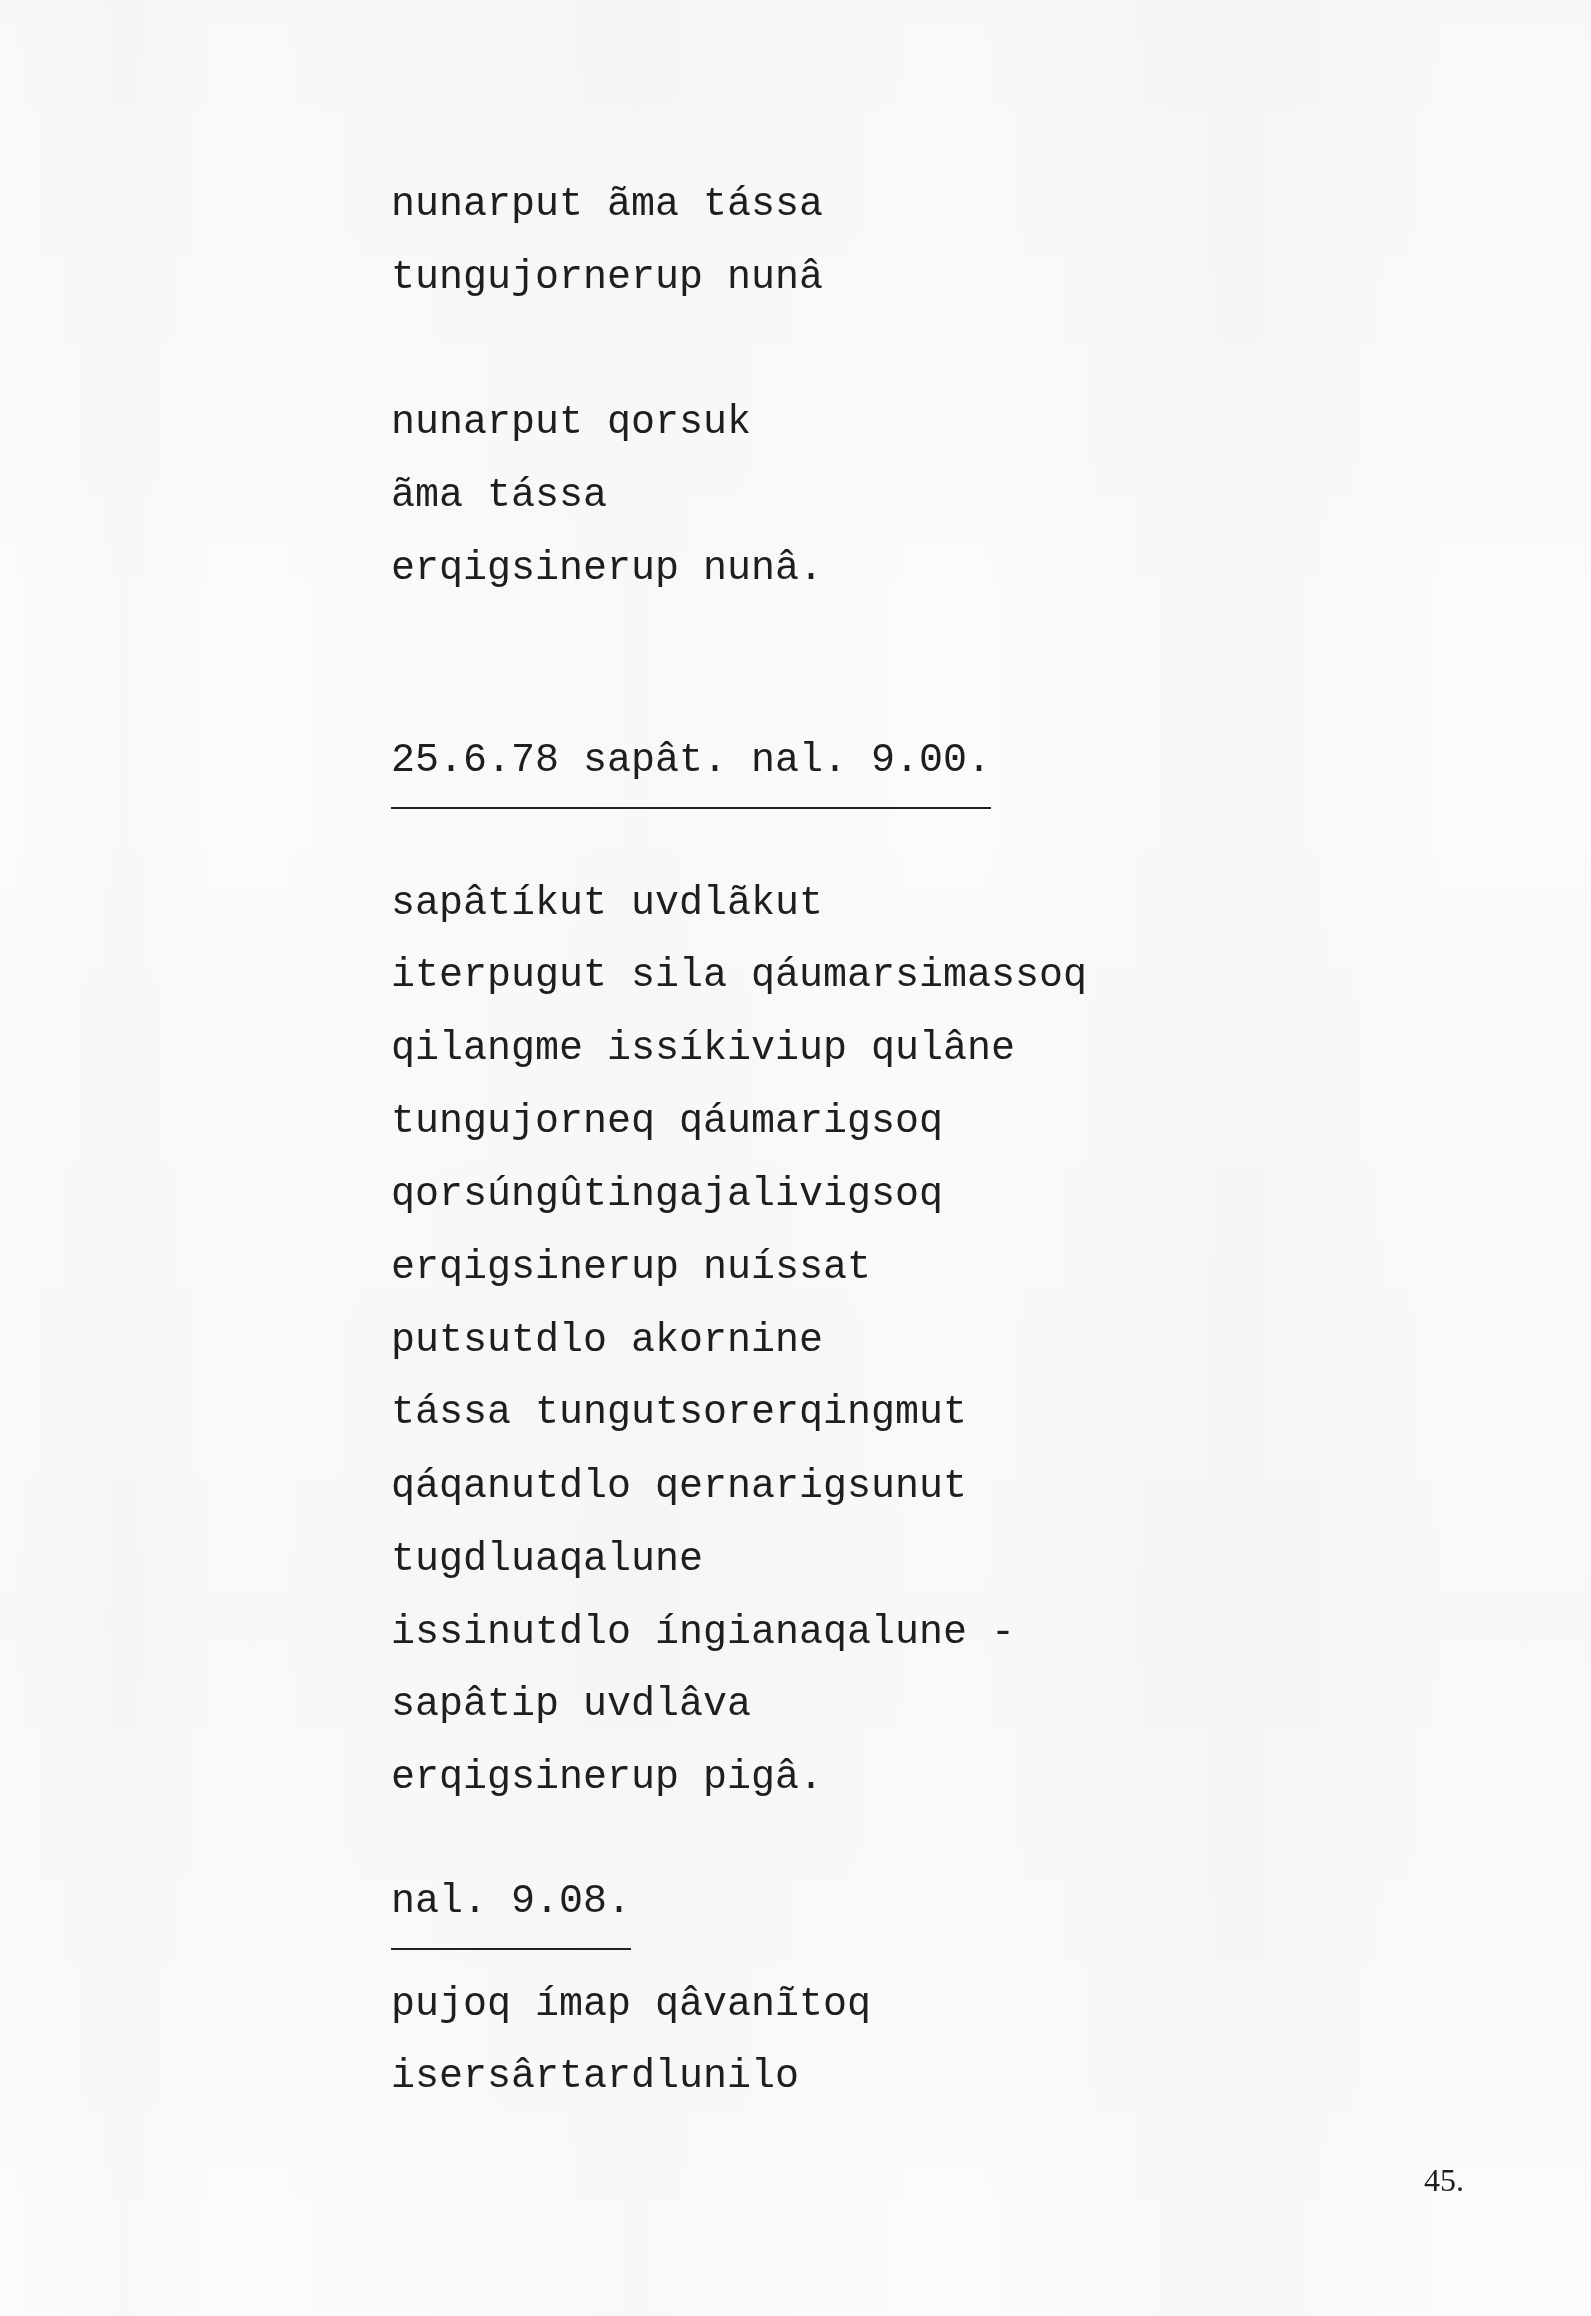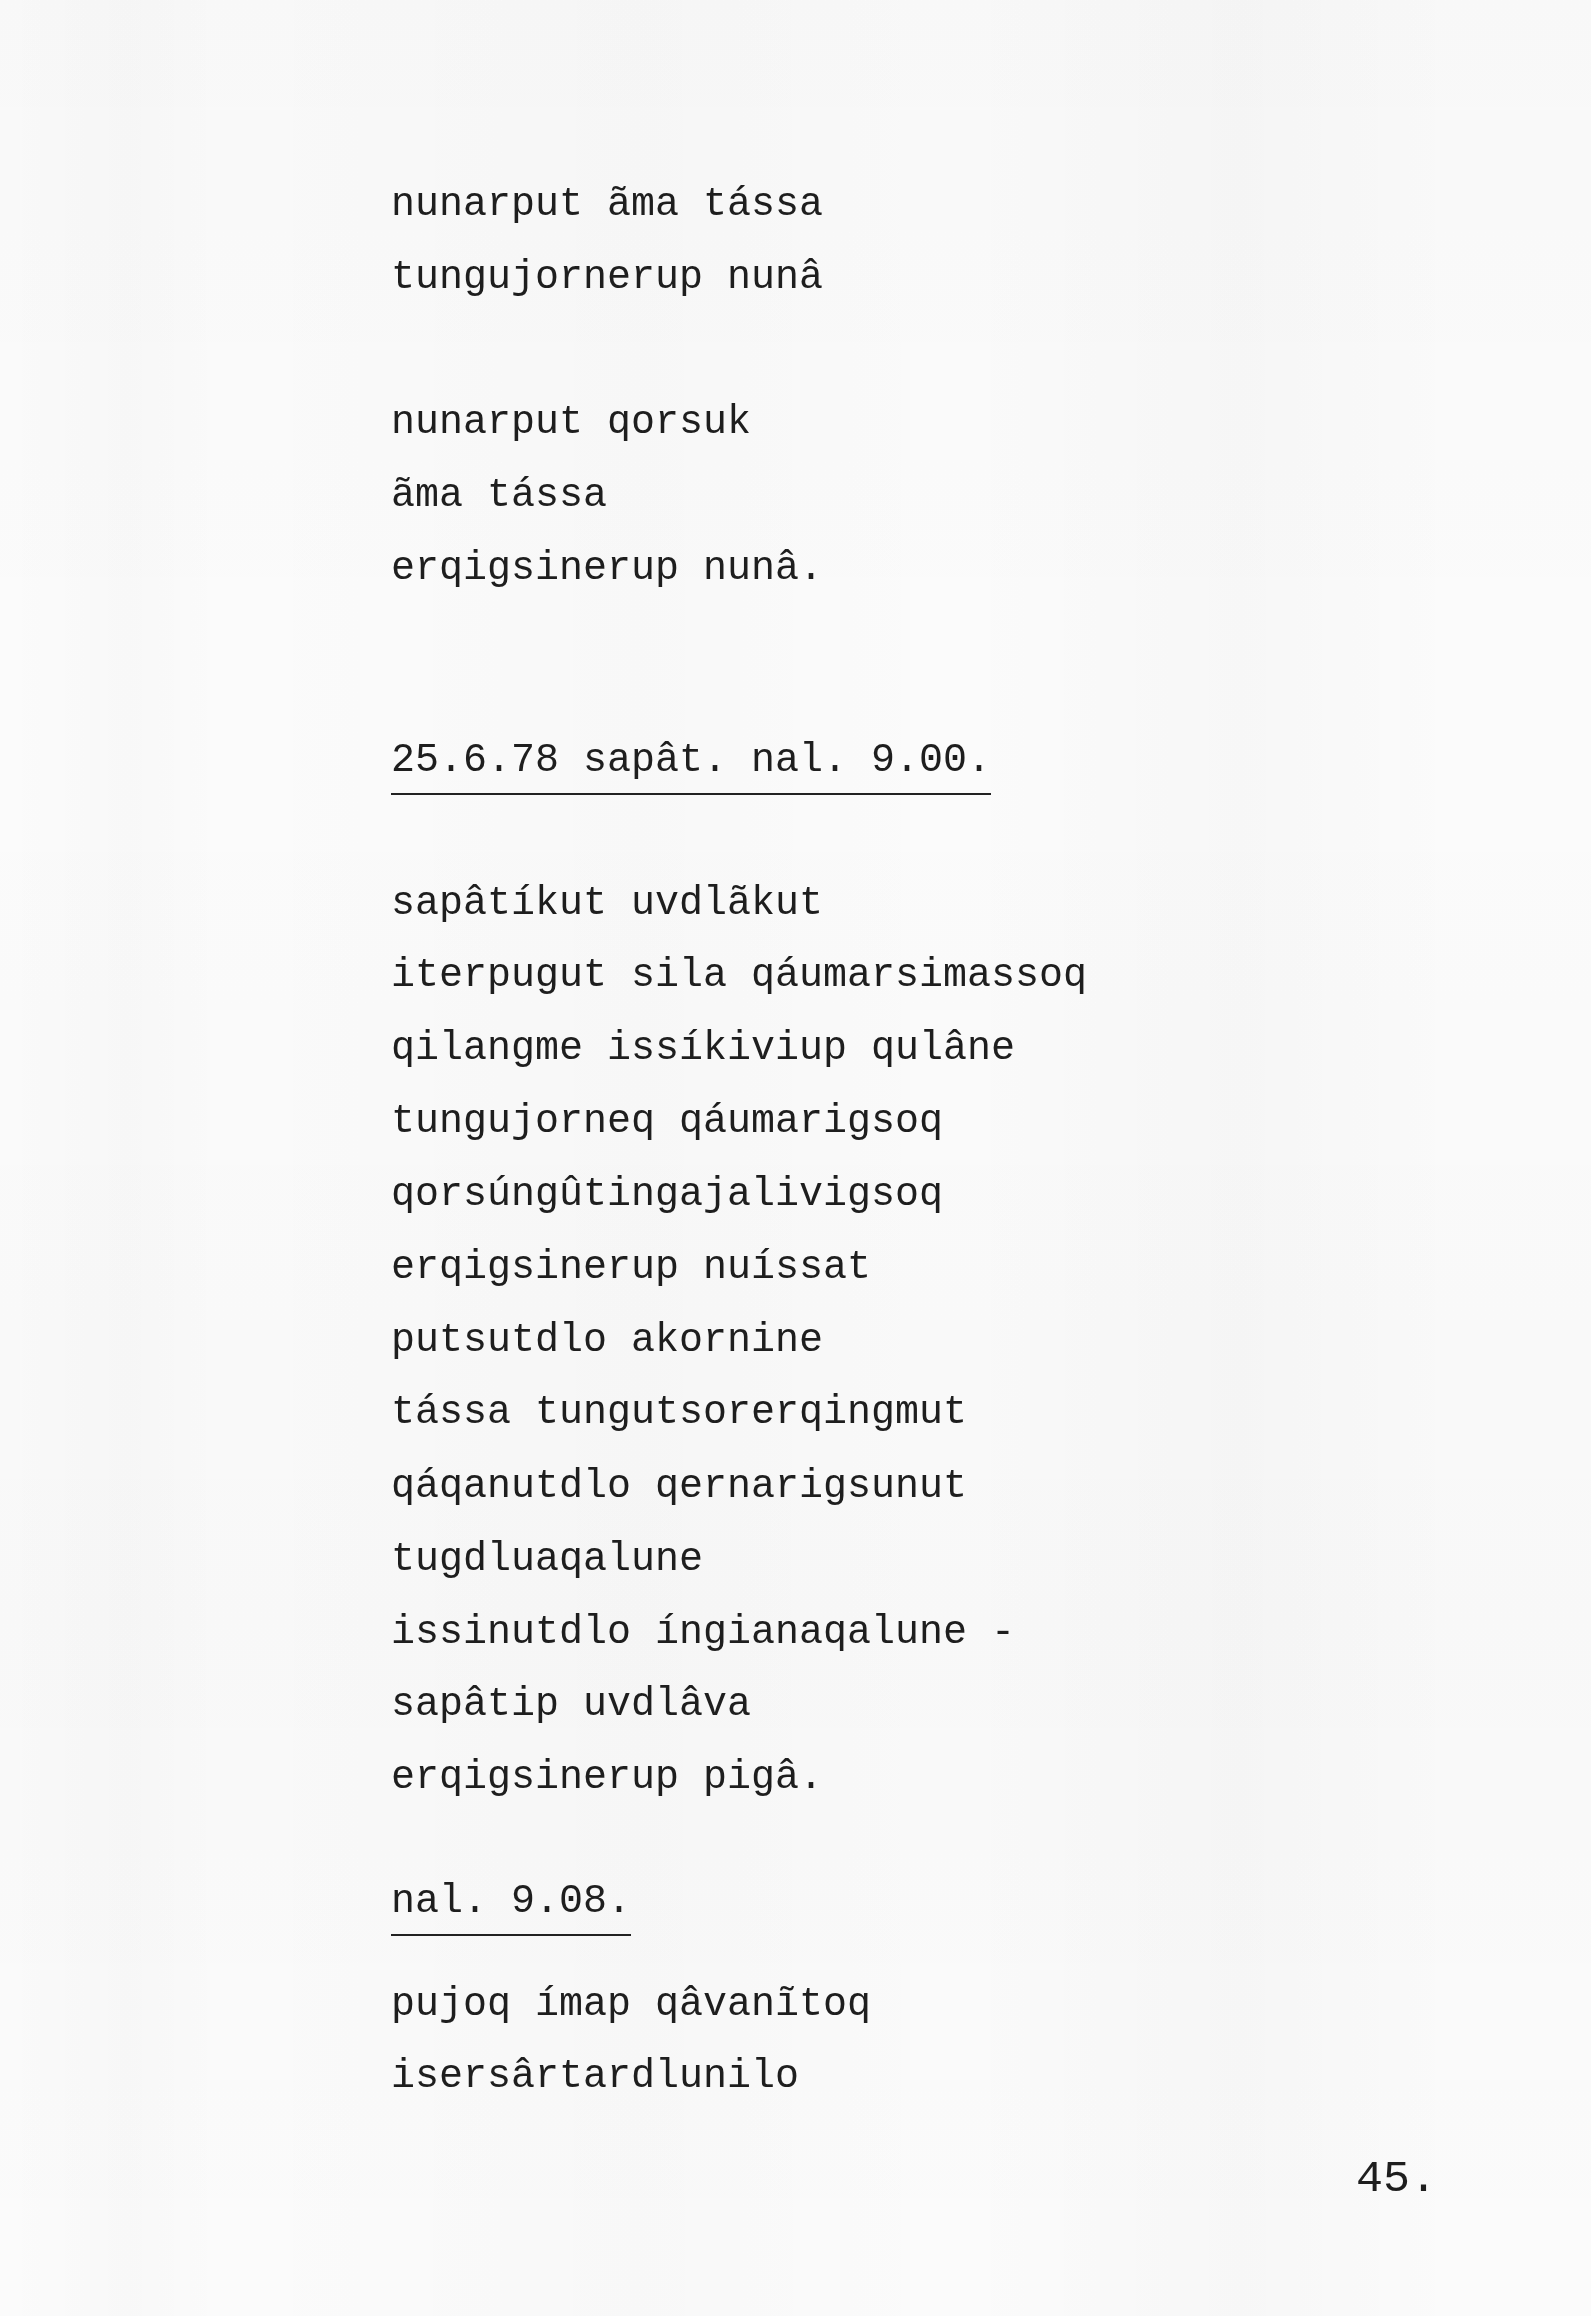--- a/index.html
+++ b/index.html
@@ -28,29 +28,30 @@
   .line {
     position: absolute;
     left: 0;
     font-size: 40px;
     line-height: 56px;
     white-space: pre;
     letter-spacing: 0;
   }
   .heading {
     border-bottom: 2.8px solid #222;
-    padding-bottom: 4px;
+    padding-bottom: 18px;
   }
   .page-number {
     position: absolute;
-    left: 1356px;
+    left: 1424px;
     top: 2152px;
-    font-size: 45px;
+    font-size: 32px;
     line-height: 56px;
     white-space: pre;
+    font-family: Liberation Serif, serif;
   }
 </style>
 </head>
 <body>
 
 <div class="scan-texture"></div>
 
 <div class="page">
 
   <div class="line" style="top:177px">nunarput ãma tássa</div>

